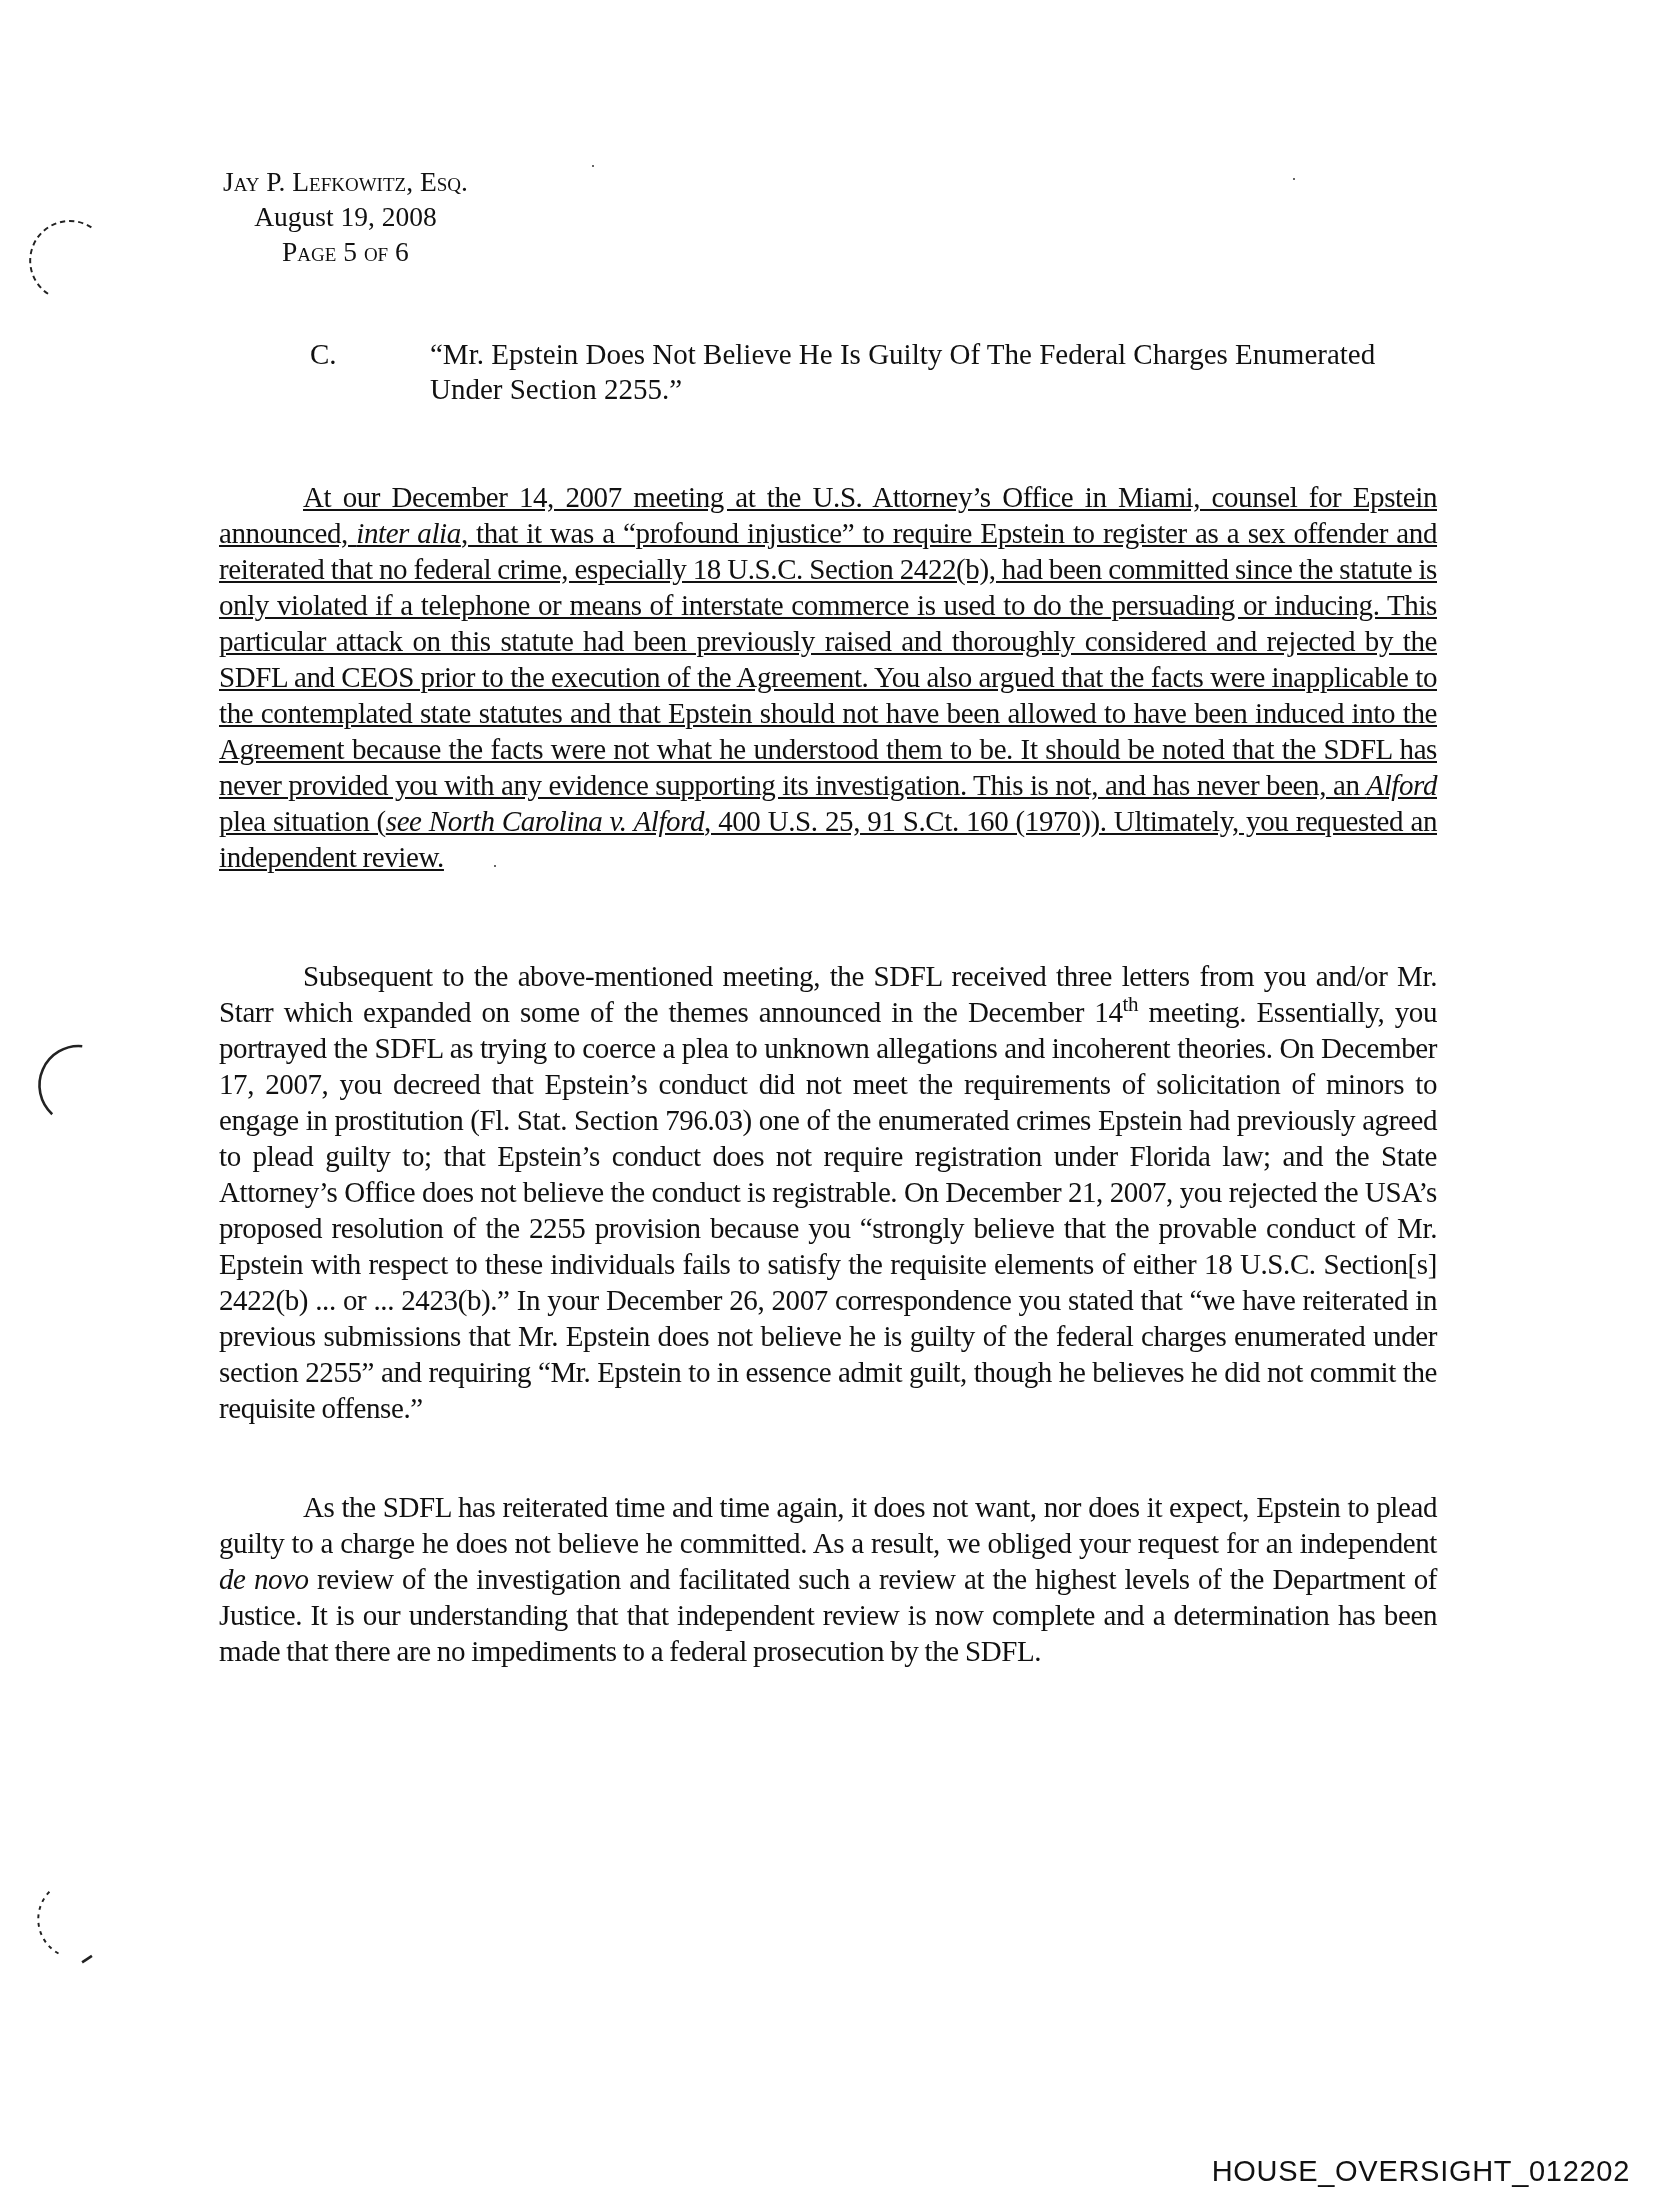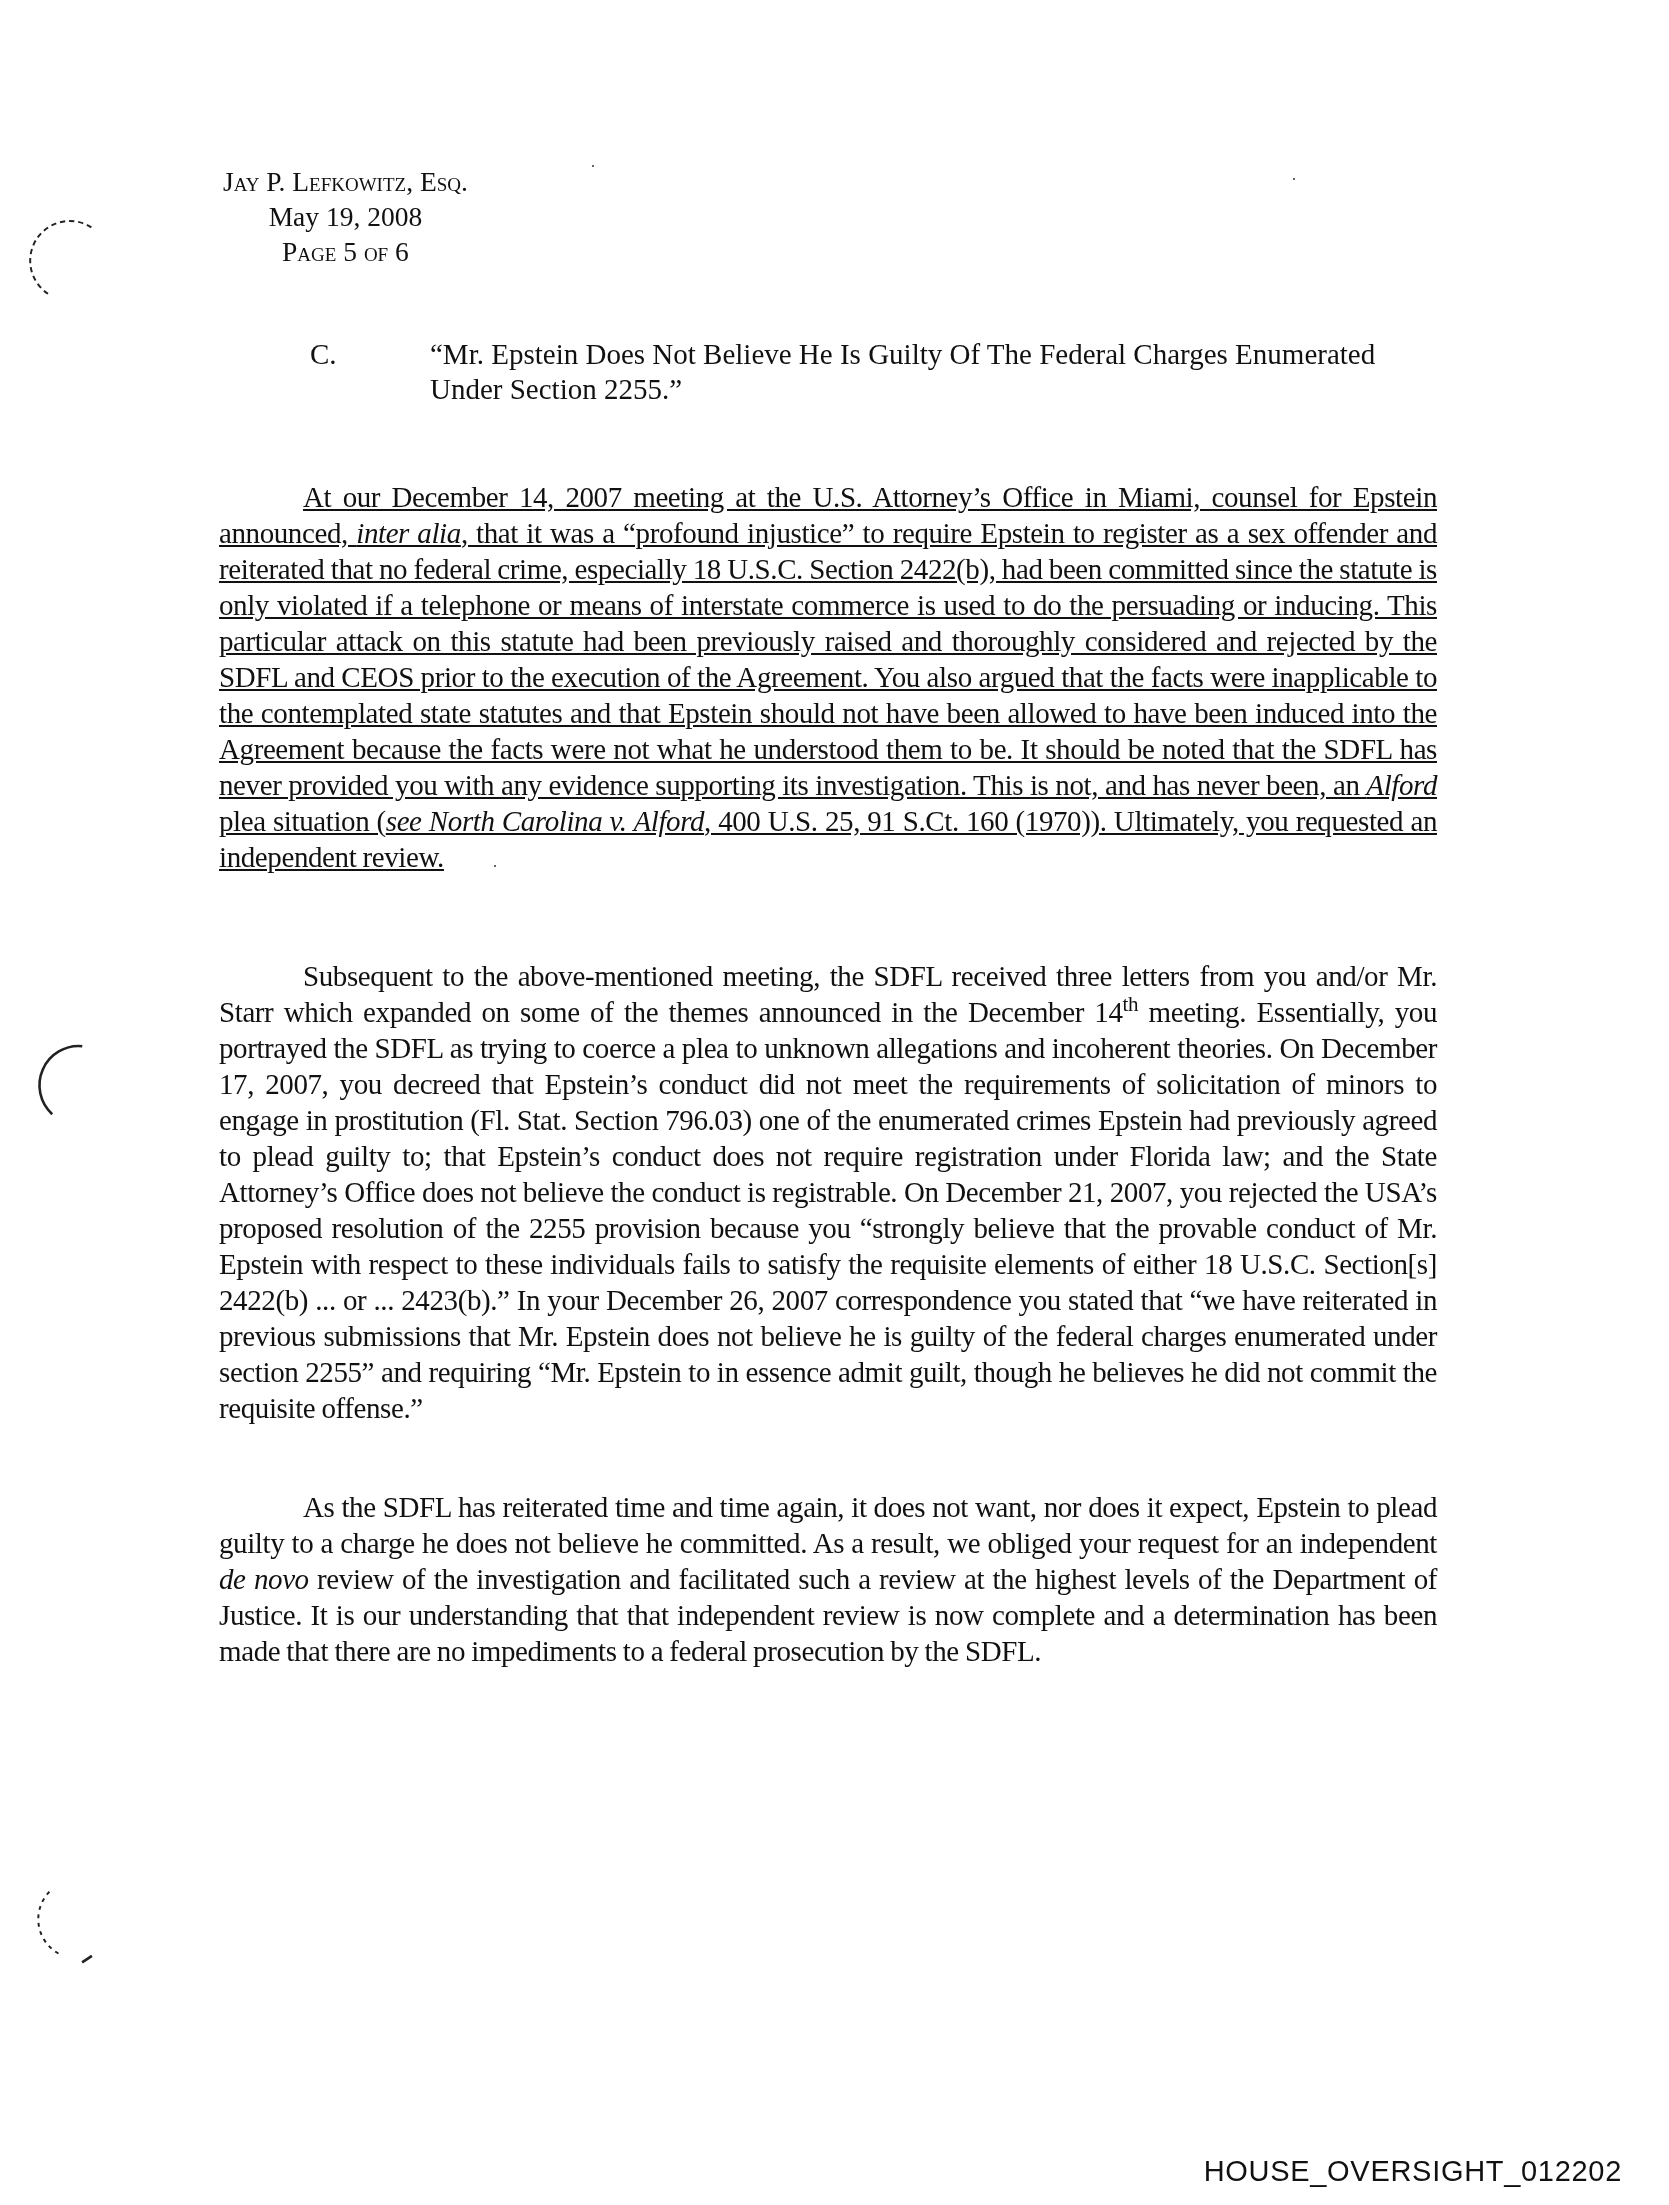--- a/index.html
+++ b/index.html
@@ -24,21 +24,21 @@
     font-size: 29px; line-height: 36px;
     text-align: justify; text-indent: 84px;
     letter-spacing: -0.4px; word-spacing: -0.7px;
   }
   #p1 { top: 450px; text-decoration: underline; }
   #p2 { top: 929px; }
   #p3 { top: 1460px; }
   .para i { font-style: italic; }
   .para sup { font-size: 21px; line-height: 0; }
   .bates {
-    position: absolute; right: 47px; top: 2155px;
+    position: absolute; right: 39px; top: 2155px;
     font-family: "Liberation Sans", "DejaVu Sans", sans-serif;
     font-size: 29px; letter-spacing: 0.7px; color: #111;
   }
   .punch { position: absolute; }
   .speck { position: absolute; width: 2px; height: 2px; background: #333; border-radius: 50%; }
 </style>
 </head>
 <body>
 
 <svg class="punch" style="left:26px;top:196px" width="72" height="111" viewBox="0 0 110 170">
@@ -51,21 +51,21 @@
   <path d="M45 10 A 60 60 0 0 0 60 105" fill="none" stroke="#222" stroke-width="3" stroke-dasharray="6 7"></path>
   <path d="M95 118 L110 108" stroke="#222" stroke-width="4"></path>
 </svg>
 
 <div class="speck" style="left:592px;top:165px"></div>
 <div class="speck" style="left:1293px;top:178px"></div>
 <div class="speck" style="left:494px;top:865px"></div>
 
 <div class="header">
   <div class="smallcaps">Jay P. Lefkowitz, Esq.</div>
-  <div>May 19, 2008</div>
+  <div>August 19, 2008</div>
   <div class="smallcaps">Page 5 of 6</div>
 </div>
 
 <div class="section-heading">
   <span class="letter">C.</span>
   <span class="title">“Mr. Epstein Does Not Believe He Is Guilty Of The Federal Charges Enumerated Under Section 2255.”</span>
 </div>
 
 <p class="para" id="p1"><span>At our December 14, 2007 meeting at the U.S. Attorney’s Office in Miami, counsel for Epstein announced, </span><i>inter alia</i><span>, that it was a “profound injustice” to require  Epstein to register as a sex offender and reiterated that no federal crime, especially 18 U.S.C. Section 2422(b), had been committed since the statute is only violated if a telephone or means of interstate commerce is used to do the persuading or inducing. This particular attack on this statute had been previously raised and thoroughly considered and rejected by the SDFL and CEOS prior to the execution of the Agreement. You also argued that the facts were inapplicable to the contemplated state statutes and that  Epstein should not have been allowed to have been induced into the Agreement because the facts were not what he understood them to be. It should be noted that the SDFL has never provided you with any evidence supporting its investigation. This is not, and has never been, an </span><i>Alford</i><span> plea situation (</span><i>see North Carolina v. Alford</i><span>, 400 U.S. 25, 91 S.Ct. 160 (1970)). Ultimately, you requested an independent review.</span></p>
 

